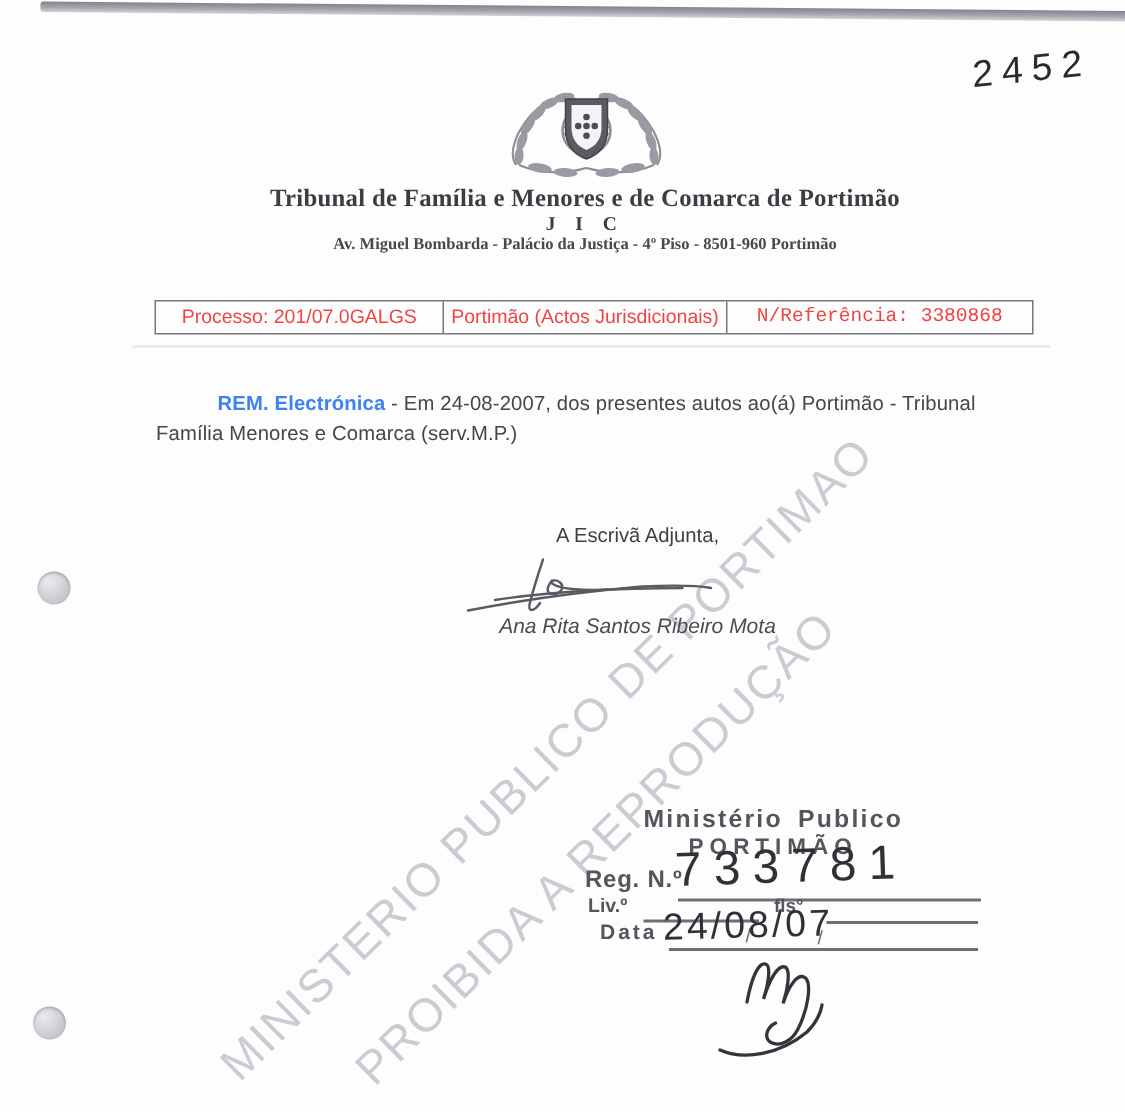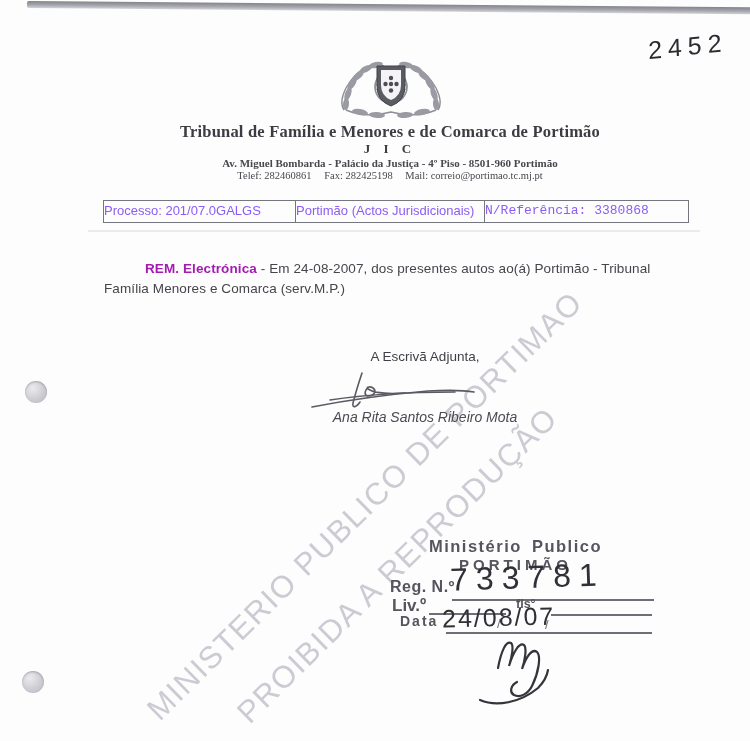--- a/index.html
+++ b/index.html
@@ -41,35 +41,35 @@
   .hdr-addr  { top:157px; font-size:11px; color:#47474d;font-weight:bold; }
   .hdr-contact { top:170px; font-size:10.5px; color:#47474d; }
   .hdr-contact span { margin:0 5px; }
 
   
   .case-table {
     position:absolute; left:103px; top:200px; width:586px; height:23px;
     display:flex; border:1.6px solid #76767e; background:transparent;
   }
   .case-cell {
-    font-size:13px; color:#8b5cf6; line-height:20px;
+    font-size:13px; color:#ef4444; text-align:center; line-height:20px;
     overflow:hidden; white-space:nowrap;
   }
   .case-cell.c1 { width:191px; }
   .case-cell.c2 { width:190px; border-left:1.6px solid #76767e; border-right:1.6px solid #76767e; }
   .case-cell.c3 { flex:1;font-family:Liberation Mono, monospace; }
   .scan-shadow { position:absolute; left:88px; top:230px; width:612px; height:1.5px; background:#eaeaef; }
 
   
   .body-par {
     position:absolute; left:104px; top:259px; width:560px;
     font-size:13.5px; line-height:19.5px; color:#45454b;
     text-indent:41px; letter-spacing:.1px;
   }
-  .body-par b { color:#a21caf; }
+  .body-par b { color:#3b82f6; }
 
   
   .center-col { position:absolute; left:95px; width:660px; text-align:center; }
   .sig-role { top:349px; font-size:13.5px; color:#3f3f46; }
   .sig-name { top:409px; font-size:14px; font-style:italic; color:#4b4b52; }
   .sig-svg { position:absolute; left:298px; top:367px; }
 
   
   .wm {
     position:absolute; white-space:nowrap;
@@ -83,21 +83,21 @@
   
   .stamp { position:absolute; left:388px; top:525px; width:285px; height:105px;
            color:#55555e; z-index:2;margin-top:12px; }
   .stamp .line { position:absolute; border-bottom:2px solid #6e6e77; height:0; }
   .stamp-title { position:absolute; left:0; top:0; width:255px; text-align:center;
                  font-weight:bold; font-size:16.5px; letter-spacing:1.5px; word-spacing:4px; }
   .stamp-sub   { position:absolute; left:0; top:19px; width:255px; text-align:center;
                  font-weight:bold; font-size:15px; letter-spacing:4px; }
   .reg-label  { position:absolute; left:2px;  top:41px; font-weight:bold; font-size:16px; letter-spacing:.5px; }
   .reg-line   { left:64px; top:62px; width:202px; }
-  .liv-label  { position:absolute; left:4px;  top:59px; font-weight:bold; font-size:17px; }
+  .liv-label  { position:absolute; left:4px;  top:59px; font-weight:bold; font-size:13px; }
   .liv-line   { left:41px; top:76px; width:77px; }
   .fls-label  { position:absolute; left:128px; top:60px; font-weight:bold; font-size:12.5px;text-align:center; }
   .fls-line   { left:163px; top:77px; width:101px; }
   .data-label { position:absolute; left:12px; top:76px; font-weight:bold; font-size:14px; letter-spacing:2px; }
   .sep        { position:absolute; font-size:13px; color:#6e6e77; }
   .sep1 { left:109px; top:79px; } .sep2 { left:157px; top:80px; }
   .data-line  { left:58px; top:95px; width:206px; }
   .hand { position:absolute; color:#303036; font-weight:400; z-index:3; }
   .reg-value  { left:62px; top:22px; font-size:32px; letter-spacing:8px; transform:rotate(-2deg); }
   .date-value { left:54px; top:66px; font-size:25px; letter-spacing:2px; transform:rotate(-1.5deg); }
@@ -151,25 +151,20 @@
       <circle cx="53.5" cy="30" r="2.2"></circle>
       <circle cx="64.5" cy="30" r="2.2"></circle>
       <circle cx="59" cy="30" r="2.2"></circle>
       <circle cx="59" cy="36.5" r="2.2"></circle>
     </g>
   </svg>
 
   <div class="hdr hdr-jic">J I C</div>
   <div class="hdr hdr-title">Tribunal de Família e Menores e de Comarca de Portimão</div>
   <div class="hdr hdr-addr">Av. Miguel Bombarda - Palácio da Justiça - 4º Piso - 8501-960 Portimão</div>
-  <div class="hdr hdr-contact">
-    <span>Telef: 282460861</span>
-    <span>Fax: 282425198</span>
-    <span>Mail: correio@portimao.tc.mj.pt</span>
-  </div>
 
   <div class="case-table">
     <div class="case-cell c1">Processo: 201/07.0GALGS</div>
     <div class="case-cell c2">Portimão (Actos Jurisdicionais)</div>
     <div class="case-cell c3">N/Referência: 3380868</div>
   </div>
   <div class="scan-shadow"></div>
 
   <p class="body-par"><b>REM. Electrónica</b><span> - Em 24-08-2007, dos presentes autos ao(á) Portimão - Tribunal Família Menores e Comarca (serv.M.P.)</span></p>
 

